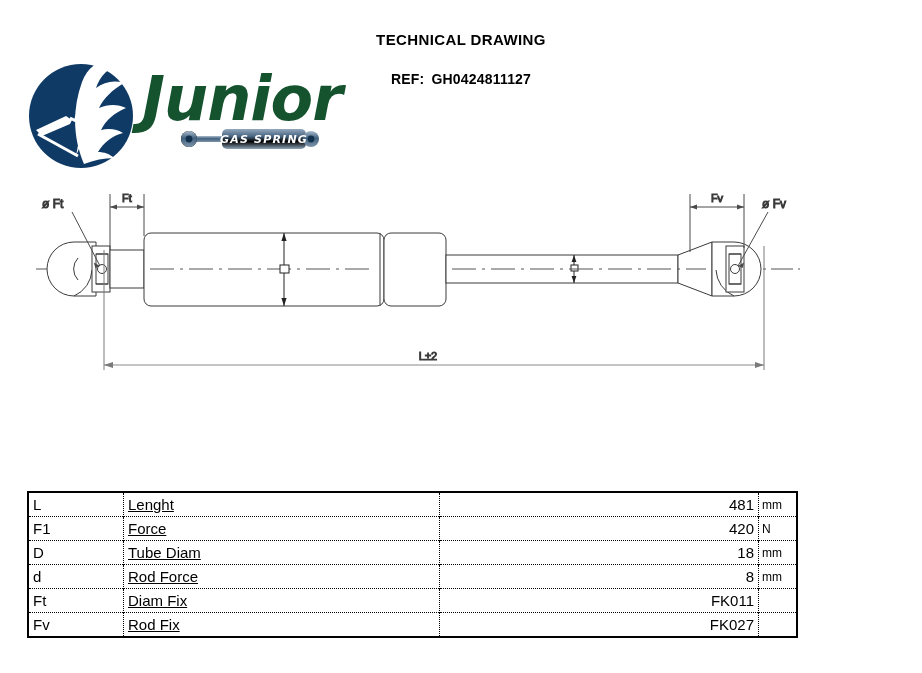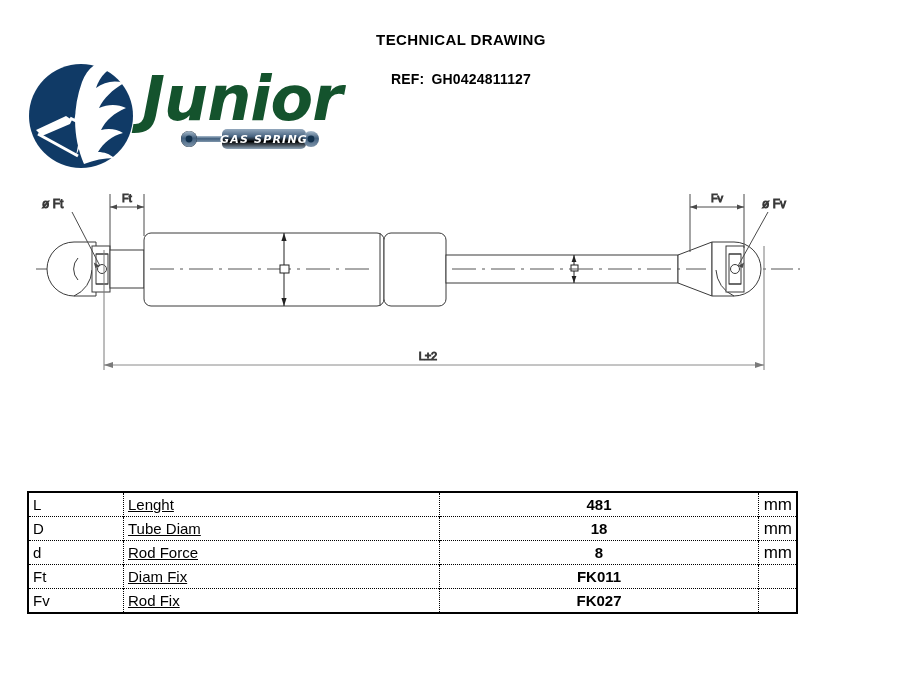--- a/index.html
+++ b/index.html
@@ -53,22 +53,22 @@
     height:23px;
     padding:0 4px;
     border-top:1px dotted #000;
     border-right:1px dotted #000;
     white-space:nowrap;
     overflow:hidden;
   }
   table.spec tr:first-child td{border-top:none;}
   table.spec td.c-sym{width:86px;text-align:left;}
   table.spec td.c-name{width:307px;text-align:left;text-decoration:underline;}
-  table.spec td.c-val{width:310px;text-align:center;font-weight:bold;}
-  table.spec td.c-unit{width:30px;text-align:right;border-right:none;font-size:17px;padding-left:3px;}
+  table.spec td.c-val{width:310px;text-align:right;}
+  table.spec td.c-unit{width:30px;text-align:left;border-right:none;font-size:12px;padding-left:3px;}
   .spec-outer{border:2px solid #000;display:inline-block;}
 </style>
 </head>
 <body>
 
 <div class="page">
 
   <div class="title">TECHNICAL DRAWING</div>
   <div class="ref">
     <span class="reflabel">REF:</span><span>GH0424811127</span>
@@ -219,20 +219,26 @@
     <div class="spec-outer">
       <table class="spec">
         <tbody>
             <tr>
               <td class="c-sym">L</td>
               <td class="c-name">Lenght</td>
               <td class="c-val">481</td>
               <td class="c-unit">mm</td>
             </tr>
             <tr>
+              <td class="c-sym">F1</td>
+              <td class="c-name">Force</td>
+              <td class="c-val">420</td>
+              <td class="c-unit">N</td>
+            </tr>
+            <tr>
               <td class="c-sym">D</td>
               <td class="c-name">Tube Diam</td>
               <td class="c-val">18</td>
               <td class="c-unit">mm</td>
             </tr>
             <tr>
               <td class="c-sym">d</td>
               <td class="c-name">Rod Force</td>
               <td class="c-val">8</td>
               <td class="c-unit">mm</td>

